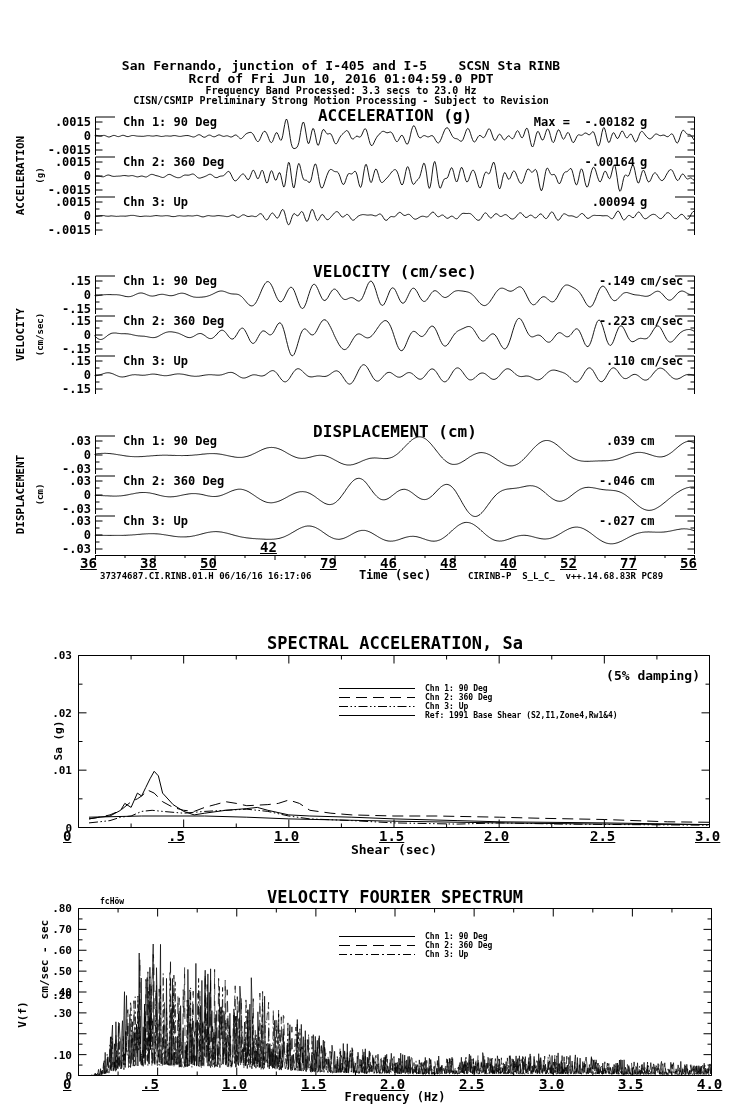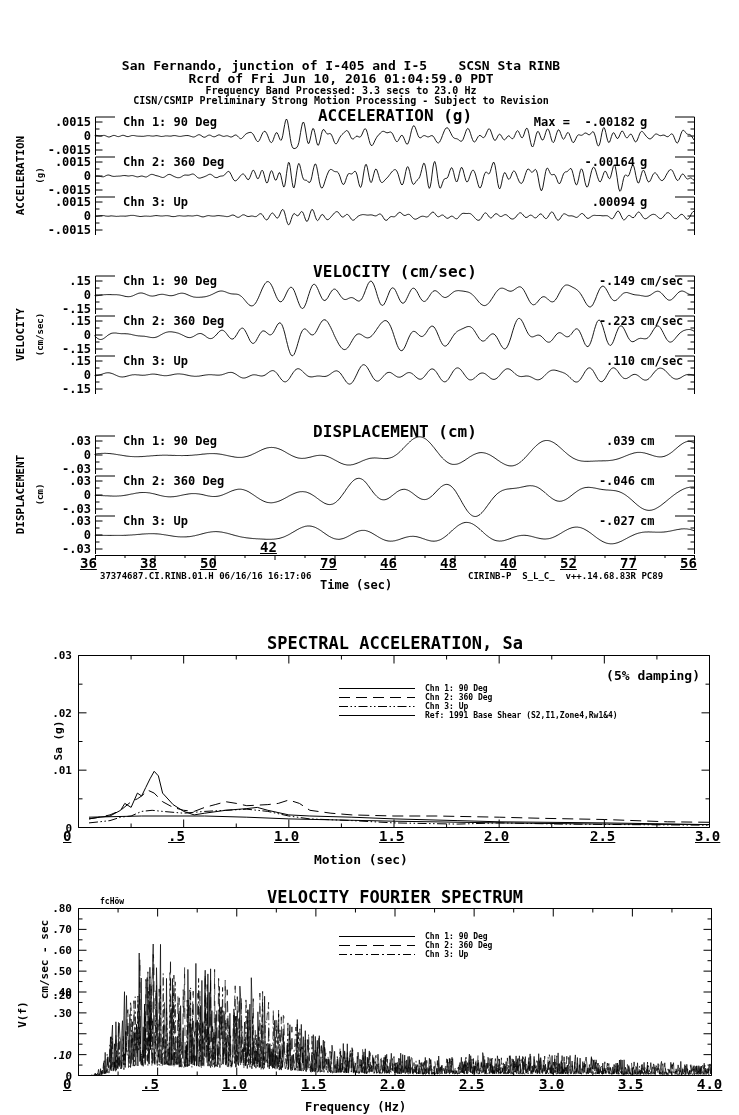--- a/index.html
+++ b/index.html
@@ -1,19 +1,19 @@
 <!DOCTYPE html>
 <html><head>
 <meta charset="utf-8">
 <style>
   html,body{margin:0;padding:0;background:#fff;}
   body{width:739px;height:1115px;position:relative;color:#000;
        font-family:"DejaVu Sans Mono",monospace;font-weight:bold;overflow:hidden;}
   .abs{position:absolute;}
-  .ctr{text-align:left;margin-top:10px;}
+  .ctr{text-align:center;}
   .pre{white-space:pre;}
   svg{overflow:visible;display:block;}
   .strip{position:absolute;left:95px;width:600px;height:40px;}
   .strip span{position:absolute;font-size:12px;line-height:11px;white-space:pre;}
   .chn{left:28px;top:1px;}
   .mx{right:60px;top:1px;text-align:right;}
   .un{left:545px;top:1px;}
   .yt{left:-50px;width:46px;text-align:right;}
   .yt.t{top:0.5px;}.yt.z{top:14.5px;}.yt.b{top:28.5px;}
   .xtick{position:absolute;width:30px;font-size:14px;line-height:11px;text-decoration:underline;}
@@ -192,21 +192,21 @@
 <span class="ytick2" style="top:765px;">.01</span>
 <span class="ytick2" style="top:823px;">0</span>
 
 <span class="xtick" style="left:63px;top:831px;">0</span>
 <span class="xtick" style="left:168px;top:831px;">.5</span>
 <span class="xtick" style="left:274px;top:831px;">1.0</span>
 <span class="xtick" style="left:379px;top:831px;">1.5</span>
 <span class="xtick" style="left:484px;top:831px;">2.0</span>
 <span class="xtick" style="left:590px;top:831px;">2.5</span>
 <span class="xtick" style="left:695px;top:831px;">3.0</span>
-<div class="abs ctr" style="left:314px;top:842px;width:160px;font-size:13px;">Motion (sec)</div>
+<div class="abs ctr" style="left:314px;top:842px;width:160px;font-size:13px;">Shear (sec)</div>
 
 <div class="legrow" style="left:337px;top:684px;">
   <svg class="legend-line" width="80" height="9">
       <path d="M2 4.5 H78" fill="none" stroke="#000" stroke-width="1.1"></path>
     </svg>
   <span class="lt">Chn 1: 90 Deg</span>
 </div>
 <div class="legrow" style="left:337px;top:693px;">
   <svg class="legend-line" width="80" height="9">
       <path d="M2 4.5 H78" fill="none" stroke="#000" stroke-width="1.1" stroke-dasharray="11 6"></path>
@@ -237,21 +237,21 @@
 <div class="sideL rot" style="left:2px;top:1008px;width:40px;">V(f)</div>
 <div class="sideL rot" style="left:-11px;top:953px;width:110px;">cm/sec - sec</div>
 
 <span class="ytick2" style="top:903px;">.80</span>
 <span class="ytick2" style="top:924px;">.70</span>
 <span class="ytick2" style="top:945px;">.60</span>
 <span class="ytick2" style="top:966px;">.50</span>
 <span class="ytick2" style="top:987px;">.40</span>
 <span class="ytick2" style="top:1008px;">.30</span>
 <span class="ytick2" style="top:990px;">.20</span>
-<span class="ytick2" style="top:1050px;font-style:italic;">.10</span>
+<span class="ytick2" style="top:1050px;">.10</span>
 <span class="ytick2" style="top:1071px;">0</span>
 
 <span class="xtick" style="left:63px;top:1079px;">0</span>
 <span class="xtick" style="left:142px;top:1079px;">.5</span>
 <span class="xtick" style="left:222px;top:1079px;">1.0</span>
 <span class="xtick" style="left:301px;top:1079px;">1.5</span>
 <span class="xtick" style="left:380px;top:1079px;">2.0</span>
 <span class="xtick" style="left:459px;top:1079px;">2.5</span>
 <span class="xtick" style="left:539px;top:1079px;">3.0</span>
 <span class="xtick" style="left:618px;top:1079px;">3.5</span>

